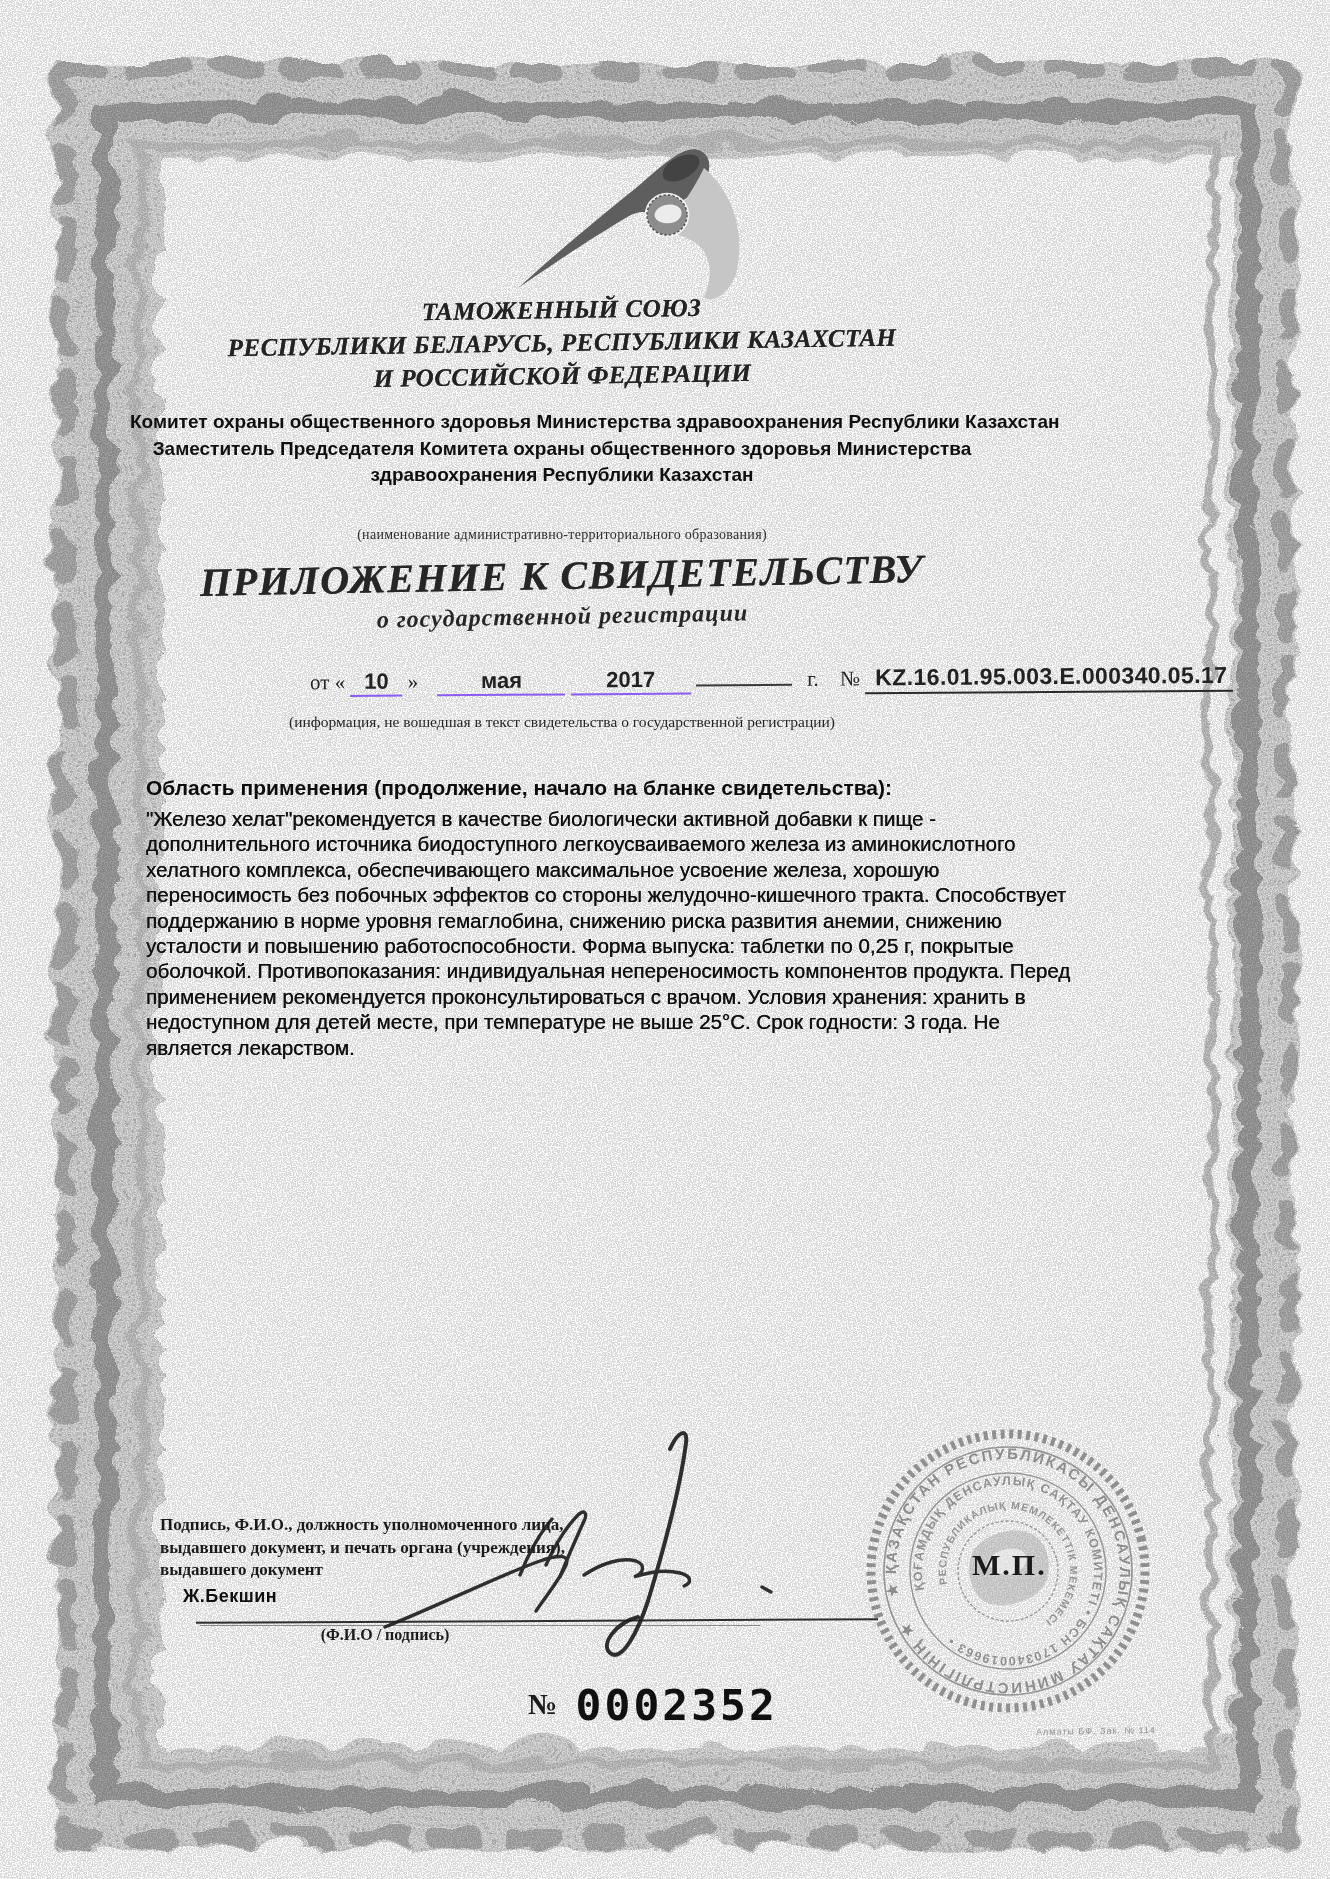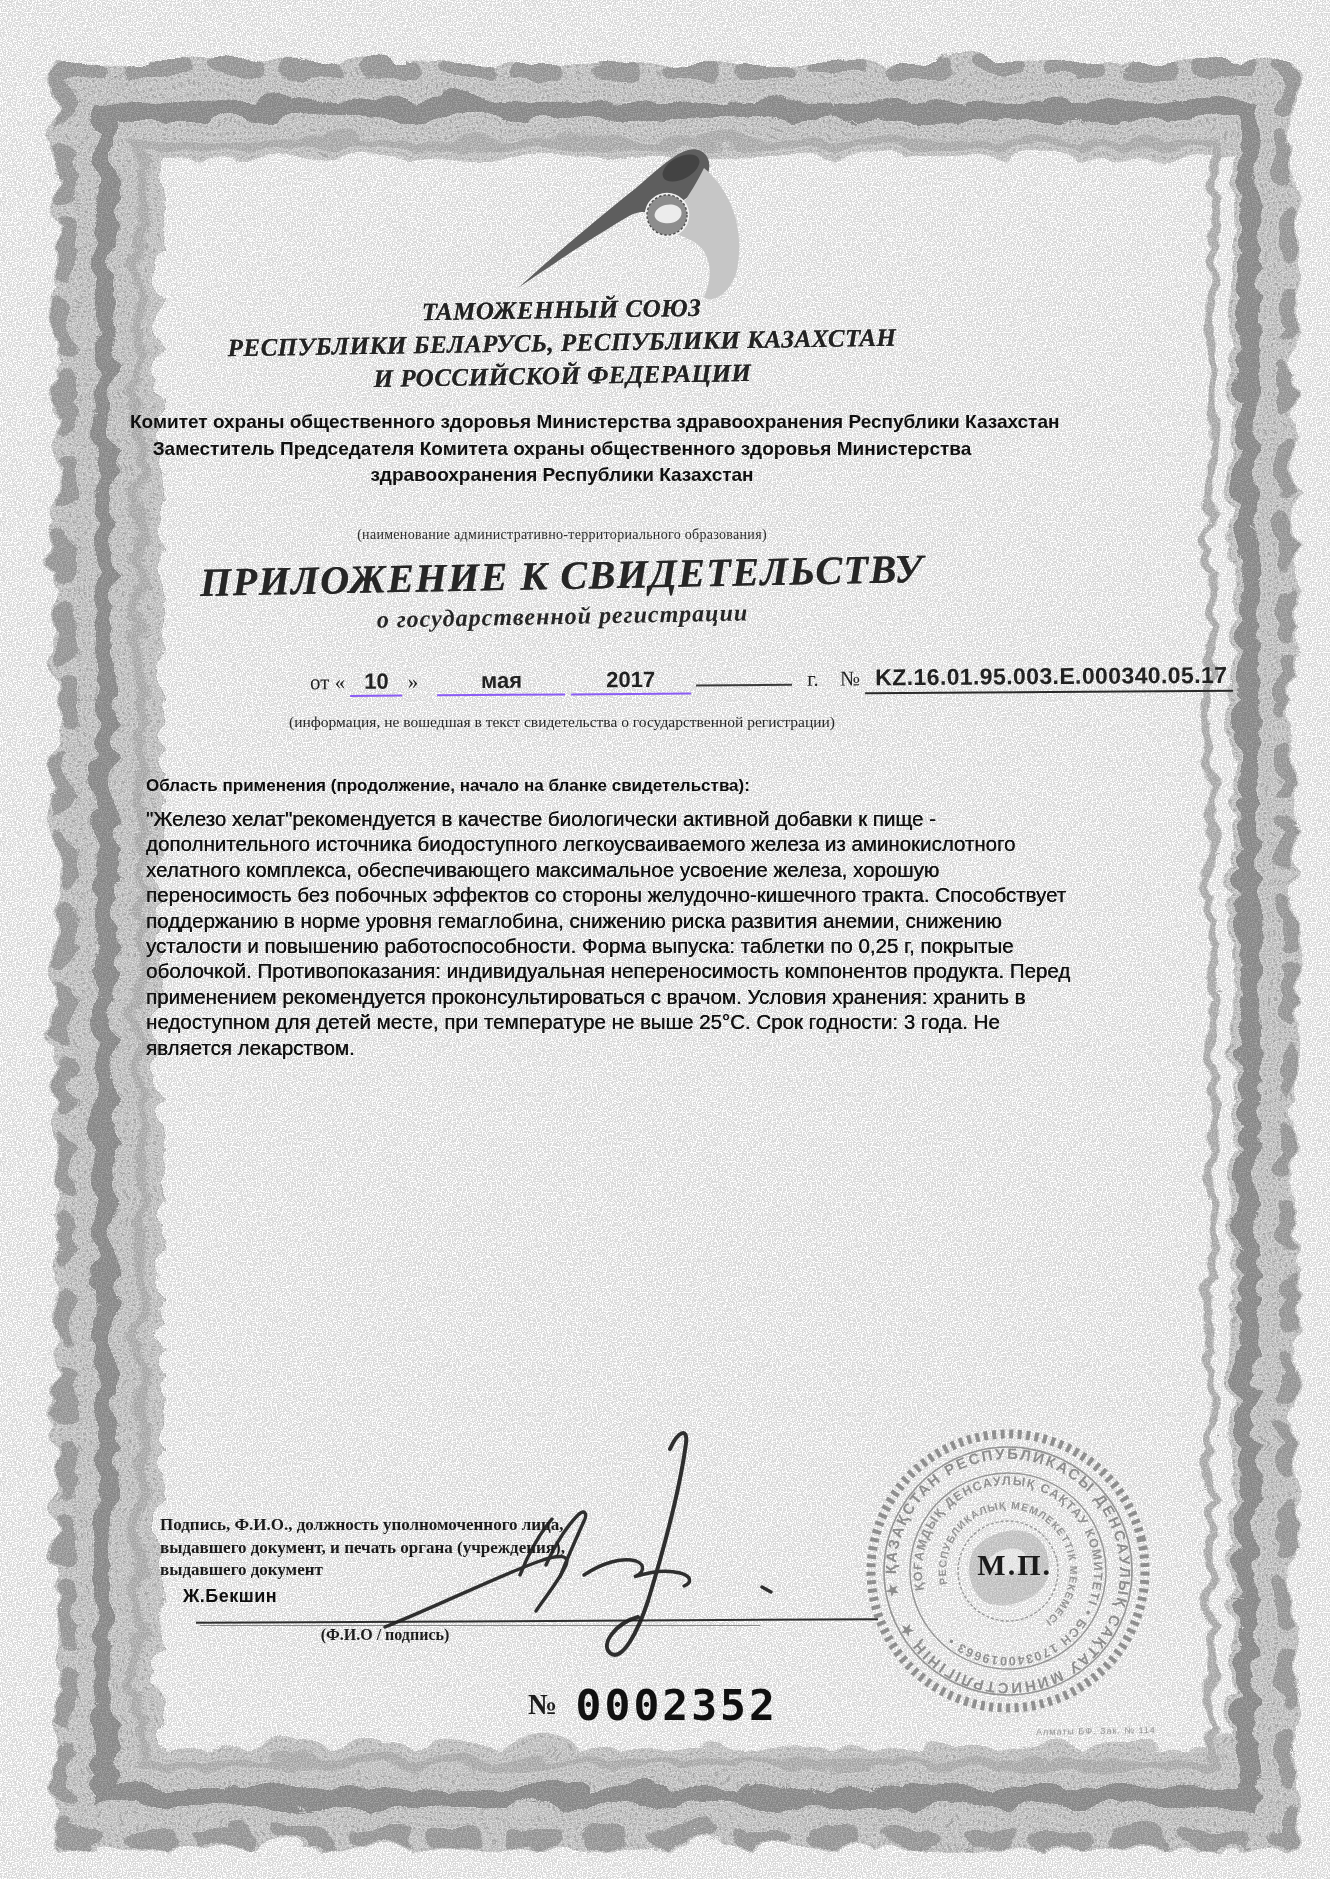--- a/index.html
+++ b/index.html
@@ -26,32 +26,32 @@
              color:#262626;margin-top:4px;}
   .dateline{top:662px;left:310px;width:920px;font-size:21px;transform:rotate(-0.4deg);
             white-space:nowrap;color:#222;}
   .dl-fill{font-family:"Liberation Sans",sans-serif;font-weight:bold;font-size:22px;
            display:inline-block;text-align:center;border-bottom:2px solid #8b5cf6;}
   .dl-plain{display:inline-block;}
   .dl-blank{display:inline-block;border-bottom:2px solid #3a3a3a;height:22px;}
   .regnum{font-family:"Liberation Sans",sans-serif;font-weight:bold;font-size:23px;
           letter-spacing:.4px;border-bottom:2px solid #2a2a2a;display:inline-block;padding:0 6px 1px 10px;}
   .info-cap{top:713px;font-size:15.5px;color:#262626;}
-  .body-head{top:776px;left:146px;font-weight:bold;font-size:17px;color:#0d0d0d;white-space:nowrap;}
+  .body-head{top:776px;left:146px;font-weight:bold;font-size:21px;color:#0d0d0d;white-space:nowrap;}
   .body-text{top:806px;left:146px;font-size:20.5px;line-height:25.4px;color:#101010;
              text-shadow:.35px 0 0 #222;}
   .body-text div{white-space:nowrap;}
   .sig-label{top:1514px;left:160px;font-size:17px;line-height:22.5px;color:#1a1a1a;
              font-family:"Liberation Serif",serif;font-weight:bold;}
   .sig-name{top:1586px;left:183px;font-weight:bold;font-size:18px;letter-spacing:.5px;color:#0e0e0e;}
   .sig-line{top:1620px;left:196px;width:682px;border-top:2.5px solid #2e2e2e;transform:rotate(-0.3deg);}
   .sig-line2{top:1625px;left:200px;width:560px;border-top:1px solid #8a8a8a;}
   .sig-cap{top:1626px;left:278px;width:214px;text-align:center;font-weight:bold;
            font-size:16px;font-family:"Liberation Serif",serif;color:#1c1c1c;}
-  .mp{top:1548px;left:972px;width:80px;text-align:right;font-family:"Liberation Serif",serif;
+  .mp{top:1548px;left:972px;width:80px;text-align:left;font-family:"Liberation Serif",serif;
       font-weight:bold;font-size:30px;letter-spacing:2px;color:#1b1b1b;}
   .serial{top:1680px;left:528px;white-space:nowrap;}
   .serial .no{font-family:"Liberation Serif",serif;font-weight:bold;font-size:29px;vertical-align:6px;}
   .serial .digits{font-family:"DejaVu Sans Mono",monospace;font-weight:bold;font-size:43px;
                   letter-spacing:3px;color:#101010;margin-left:14px;}
   .fineprint{top:1726px;left:1036px;font-size:9px;color:#909090;transform:rotate(-1deg);
              filter:blur(.4px);letter-spacing:1px;}
   svg{display:block;}
 </style>
 </head>

